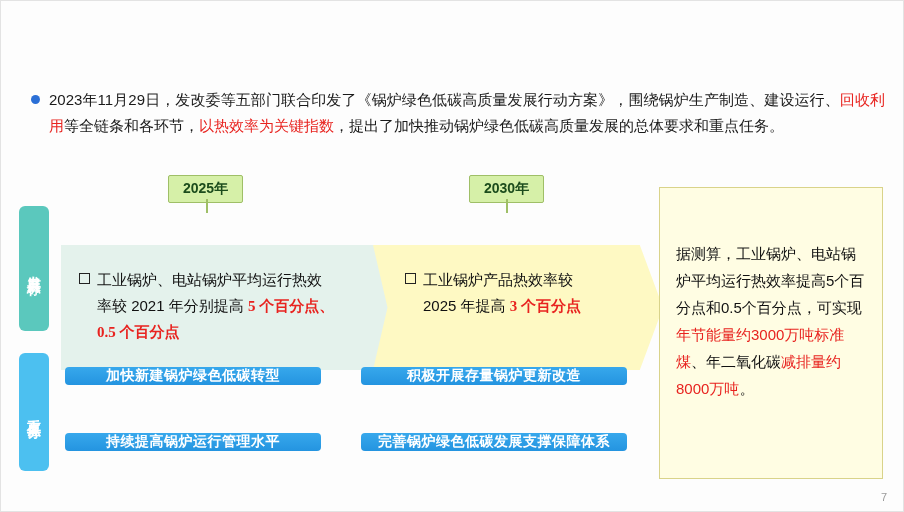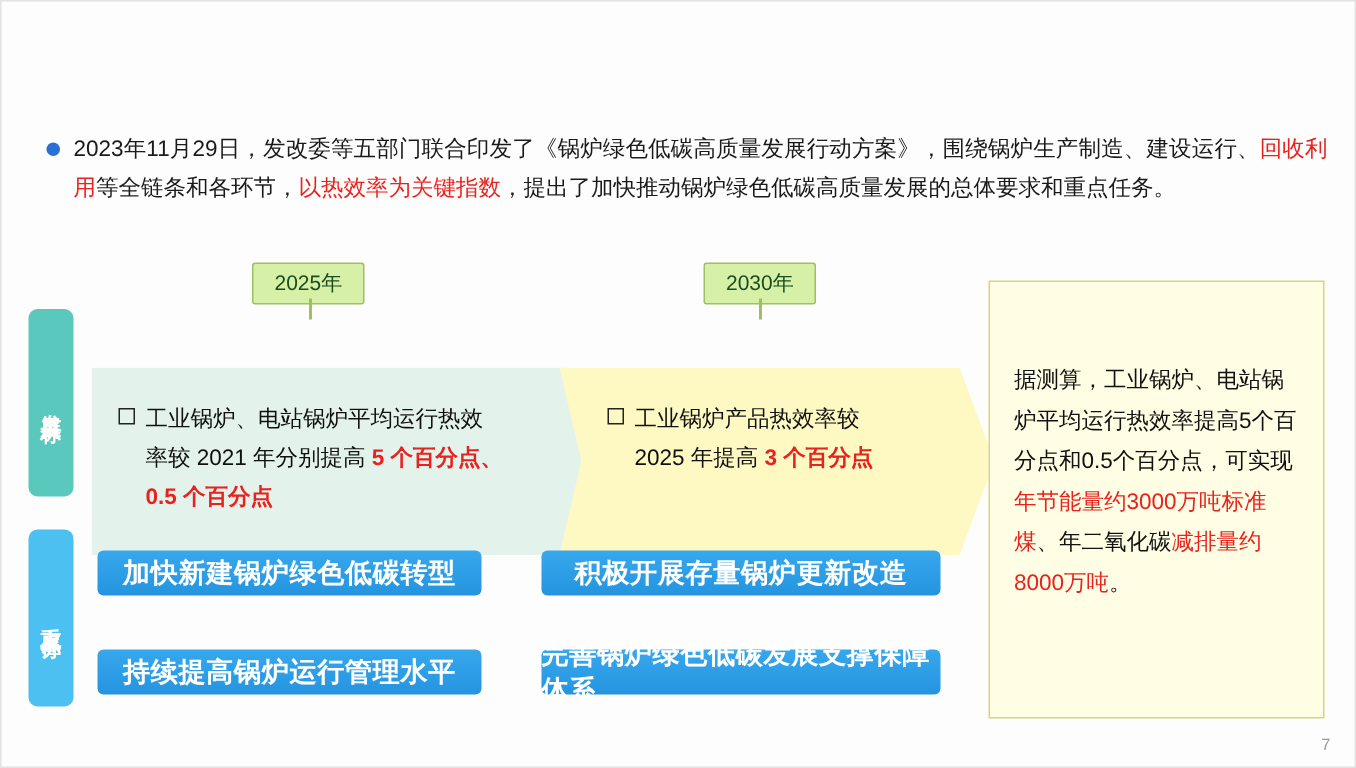--- a/index.html
+++ b/index.html
@@ -103,21 +103,21 @@
   .bullet-text {
     position: absolute;
     left: 18px; top: 0;
     width: 836px;
     font-size: 15px;
     line-height: 26px;
     color: #1a1a1a;
     text-align: justify;
   }
   .red { color: #e8231f; }
-  .bold-b { font-weight: bold; }
+  .bold-b { font-weight: bold; font-family: Liberation Serif, serif; }
 
   
   .vlabel {
     position: absolute;
     width: 30px;
     border-radius: 6px;
     background: #5bc8bd;
     color: #ffffff;
     font-size: 14px;
     font-weight: bold;
@@ -136,21 +136,21 @@
   #vlabel-goal { left: 18px; top: 205px; height: 125px; }
   #vlabel-task { left: 18px; top: 352px; height: 118px; background: #4cc0f0; }
 
   
   .year-tag {
     position: absolute;
     background: #d6f0a8;
     border: 1px solid #9fbf67;
     color: #1c4c1c;
     font-size: 14px;
-    font-weight: normal;
+    font-weight: bold;
     padding: 4px 14px;
     border-radius: 2px;
   }
   #year-2025 { left: 167px; top: 174px; }
   #year-2030 { left: 468px; top: 174px; }
   .tag-stem {
     position: absolute;
     width: 2px;
     background: #9fbf67;
   }
@@ -190,25 +190,25 @@
     width: 9px; height: 9px;
     border: 1.5px solid #222;
     margin-right: 7px;
     vertical-align: 1px;
   }
   .ind { display:block; padding-left: 18px; }
 
   
   .task-btn {
     position: absolute;
-    height: 30px;
+    height: 18px;
     border-radius: 4px;
     background: linear-gradient(180deg,#37a8ec 0%, #2494e0 100%);
     color: #ffffff;
-    font-size: 18px;
+    font-size: 14px;
     font-weight: bold;
     display: flex;
     align-items: center;
     justify-content: center;
     letter-spacing: 0.5px;
   }
   #task-1 { left: 64px;  top: 366px; width: 256px; }
   #task-2 { left: 360px; top: 366px; width: 266px; }
   #task-3 { left: 64px;  top: 432px; width: 256px; }
   #task-4 { left: 360px; top: 432px; width: 266px; }

